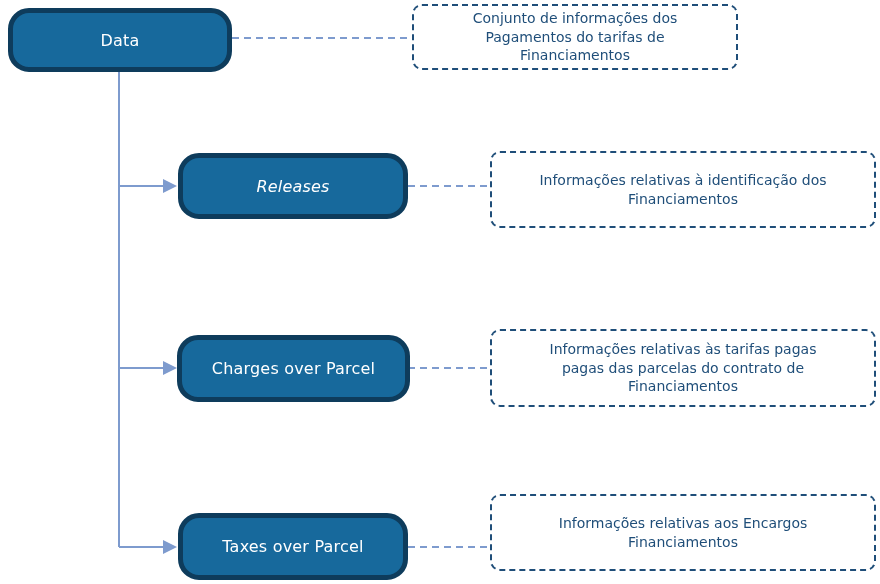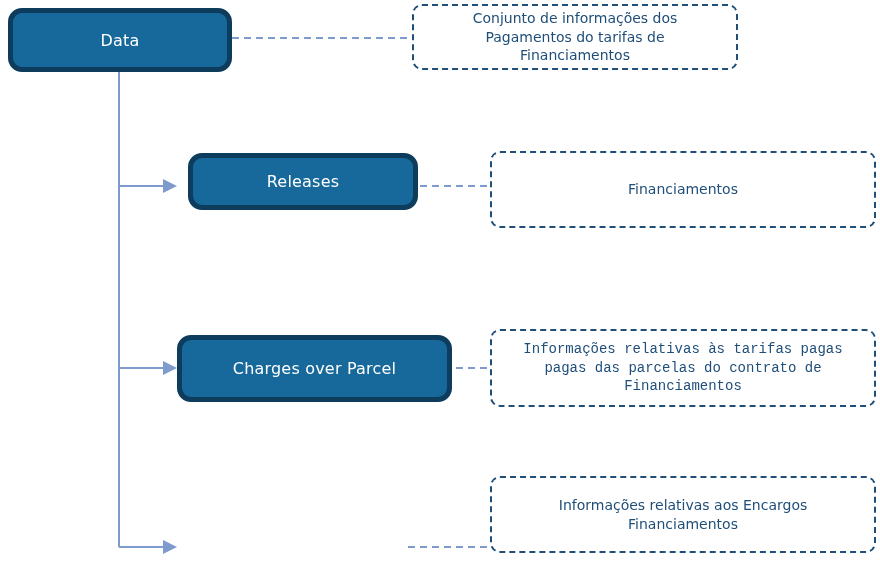--- a/index.html
+++ b/index.html
@@ -10,50 +10,50 @@
     position: relative;
     overflow: hidden;
   }
   .stage { position: absolute; left: 0; top: 0; width: 880px; height: 584px; }
   svg.connectors { position: absolute; left: 0; top: 0; z-index: 1; }
 
   .node {
     position: absolute; z-index: 2;
     background: #17699C;
     border: 5px solid #0E3C5C;
-    border-radius: 14px;
+    border-radius: 21px;
     box-sizing: border-box;
     display: flex; align-items: center; justify-content: center;
     color: #ffffff;
     font-size: 16px;
     letter-spacing: 0.2px;
   }
   .node-data     { left: 8px;   top: 8px;   width: 224px; height: 64px; }
-  .node-releases { left: 188px; top: 153px; width: 230px; height: 57px; }
-  .node-charges  { left: 177px; top: 335px; width: 275px; height: 67px; }
+  .node-releases { left: 178px; top: 153px; width: 230px; height: 66px; font-style: italic; }
+  .node-charges  { left: 177px; top: 335px; width: 233px; height: 67px; }
   .node-taxes    { left: 178px; top: 513px; width: 230px; height: 67px; }
 
   .note {
     position: absolute; z-index: 2;
     background: #ffffff;
     border: 2px dashed #1F4E79;
     border-radius: 10px;
     box-sizing: border-box;
     color: #1F4E79;
     font-size: 14px;
     line-height: 18.5px;
     display: flex; flex-direction: column;
     align-items: center; justify-content: center;
     text-align: center;
   }
   .note span { display: block; white-space: nowrap; }
   .note-0 { left: 412px; top: 4px;   width: 326px; height: 66px; }
   .note-1 { left: 490px; top: 151px; width: 386px; height: 77px; }
-  .note-2 { left: 490px; top: 329px; width: 386px; height: 78px; font-family: Liberation Mono, monospace; }
-  .note-3 { left: 490px; top: 476px; width: 386px; height: 77px; }
+  .note-2 { left: 490px; top: 329px; width: 386px; height: 78px; }
+  .note-3 { left: 490px; top: 494px; width: 386px; height: 77px; }
 </style>
 </head>
 <body>
 
 <div class="stage">
 
   <svg class="connectors" width="880" height="584" viewBox="0 0 880 584">
     <g stroke="#7E9BCE" stroke-width="2" fill="none">
       <path d="M119,71 V547"></path>
       <path d="M119,186 H164"></path>
@@ -78,28 +78,32 @@
   </div>
 
   <div class="node node-releases">
     <span>Releases</span>
   </div>
 
   <div class="node node-charges">
     <span>Charges over Parcel</span>
   </div>
 
+  <div class="node node-taxes">
+    <span>Taxes over Parcel</span>
+  </div>
 
   <div class="note note-0">
     <span>Conjunto de informações dos</span>
     <span>Pagamentos do tarifas de</span>
     <span>Financiamentos</span>
   </div>
 
   <div class="note note-1">
+    <span>Informações relativas à identificação dos</span>
     <span>Financiamentos</span>
   </div>
 
   <div class="note note-2">
     <span>Informações relativas às tarifas pagas</span>
     <span>pagas das parcelas do contrato de</span>
     <span>Financiamentos</span>
   </div>
 
   <div class="note note-3">

